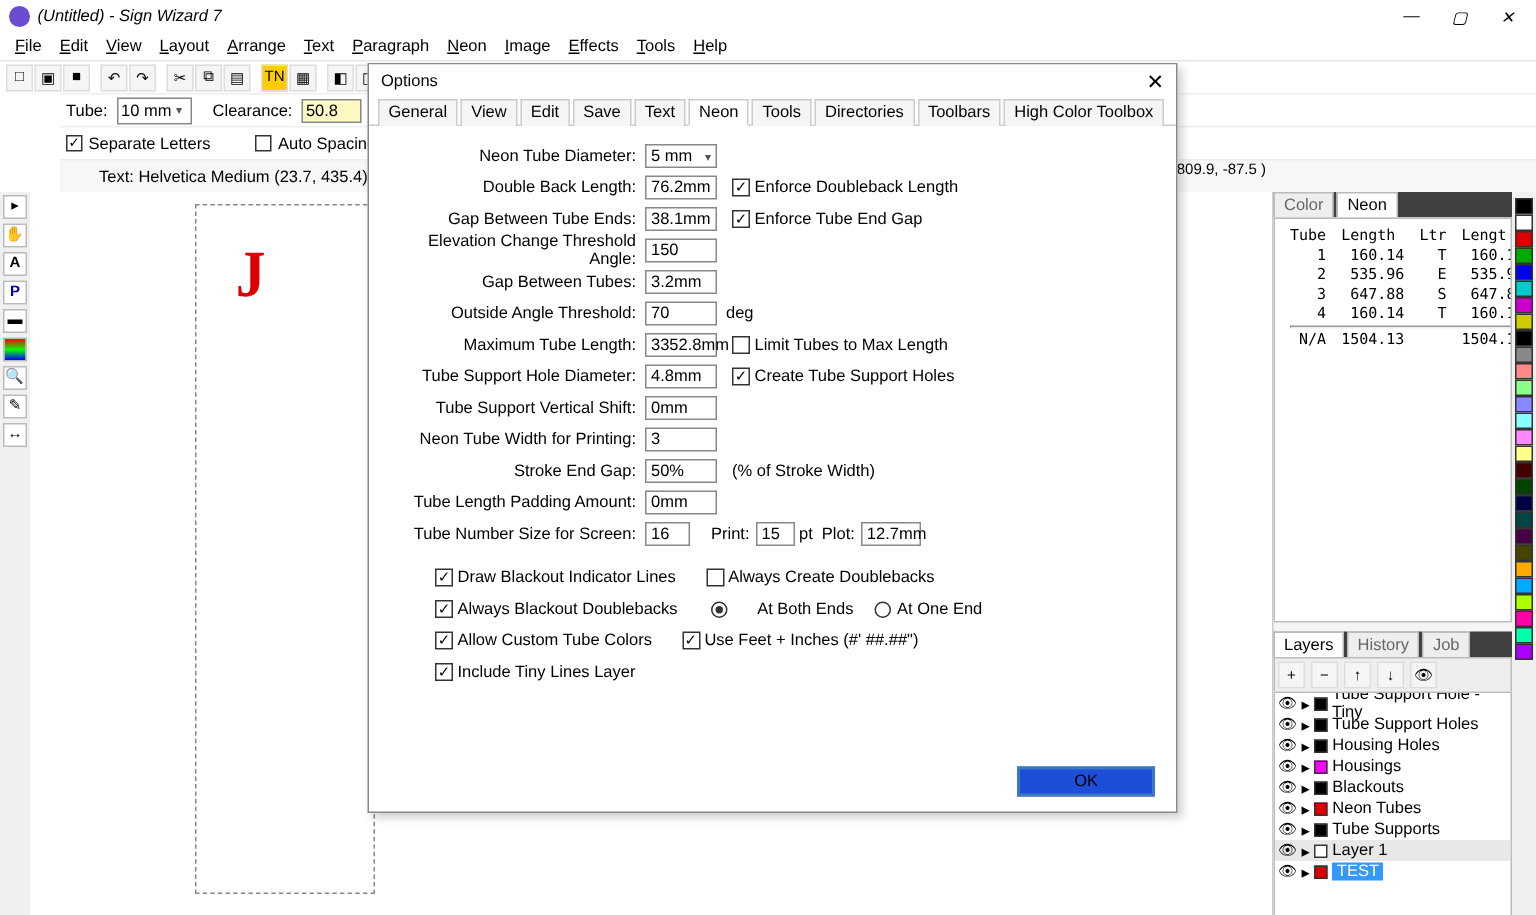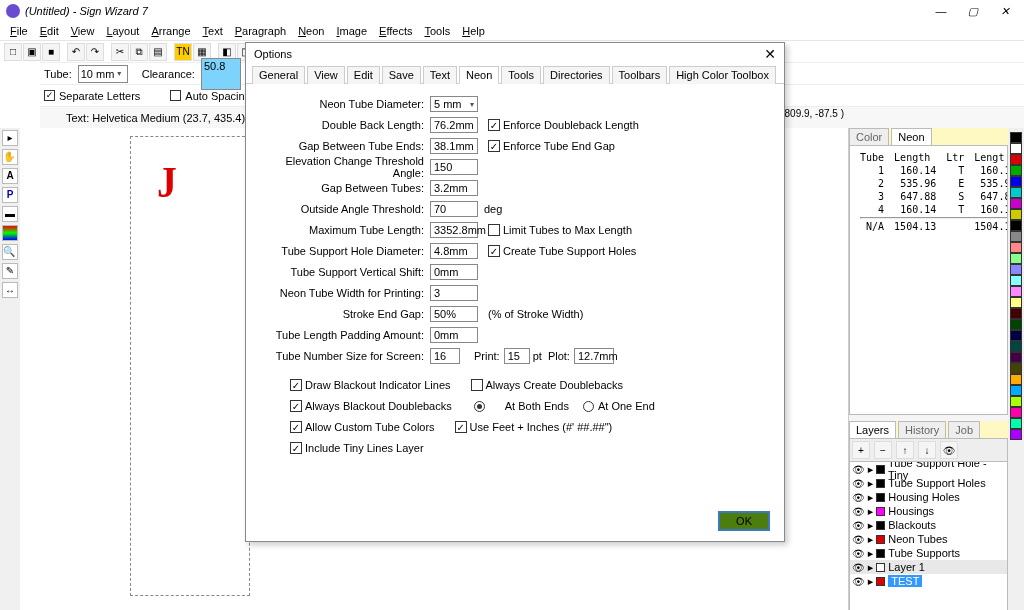--- a/index.html
+++ b/index.html
@@ -17,36 +17,36 @@
 .menubar span:first-letter { text-decoration: underline; }
 
 
 .toolbar { display: flex; align-items: center; height: 22px; padding: 0 4px; gap: 1px; border-top: 1px solid #e5e5e5; }
 .tbtn { width: 18px; height: 18px; display: inline-flex; align-items: center; justify-content: center; font-size: 10px; background: #f5f5f5; border: 1px solid #ddd; }
 .tsep { width: 5px; }
 
 
 .propbar { display: flex; align-items: center; height: 22px; padding: 0 4px; gap: 4px; border-top: 1px solid #eee; margin-left: 40px; }
 .propbar label { margin-right: 2px; }
-.mini-input { border: 1px solid #888; padding: 1px 2px; height: 32px; background: #7dd3fc; }
+.mini-input { border: 1px solid #888; padding: 1px 2px; height: 16px; background: #fef9c3; }
 .mini-select { border: 1px solid #888; padding: 0 2px; height: 18px; background: #fff; display: inline-flex; align-items: center; }
 .mini-select::after { content: "▾"; font-size: 8px; margin-left: 3px; color: #555; }
 .mini-check { width: 11px; height: 11px; border: 1px solid #333; display: inline-block; vertical-align: middle; text-align: center; line-height: 9px; font-size: 9px; }
 
 
 .workrow { display: flex; height: 493px; }
 .lefttools { width: 20px; background: #f0f0f0; display: flex; flex-direction: column; align-items: center; padding-top: 2px; gap: 3px; }
 .lefttools .lt { width: 16px; height: 16px; background: #fff; border: 1px solid #bbb; font-size: 10px; text-align: center; line-height: 14px; }
 .canvas { flex: 1; position: relative; background: #fff; }
 .page { position: absolute; left: 110px; top: 8px; width: 120px; height: 460px; border: 1px dashed #888; }
 .letterJ { position: absolute; left: 25px; top: 20px; font-family: Georgia, serif; font-size: 44px; font-weight: bold; color: #dd0000; transform: scaleX(0.9); }
 
 
 .rightcol { width: 160px; background: #f5f5f5; border-left: 1px solid #ccc; display: flex; flex-direction: column; }
-.tabs { display: flex; background: #fef9c3; }
+.tabs { display: flex; background: #404040; }
 .tabs span { padding: 2px 6px; border: 1px solid #bbb; background: #fff; border-bottom: none; margin-right: 2px; }
 .tabs span.inactive { background: #eee; color: #666; }
 .panel-body { background: #fff; border: 1px solid #bbb; flex: 1; padding: 4px; font-family: monospace; font-size: 10px; overflow: hidden; }
 .neon-table th, .neon-table td { font-family: monospace; font-size: 10px; padding: 0 4px; text-align: right; }
 .neon-table th { text-align: left; font-weight: normal; }
 
 .color-strip { width: 16px; background: #f0f0f0; display: flex; flex-direction: column; align-items: center; padding-top: 4px; }
 .color-strip .sw { width: 12px; height: 11px; border: 1px solid #333; margin-bottom: 0; }
 
 
@@ -69,21 +69,21 @@
 .frow { display: flex; align-items: center; height: 20px; margin-bottom: 1px; }
 .flbl { width: 170px; text-align: right; padding-right: 6px; }
 .fval { width: 48px; border: 1px solid #888; height: 16px; padding: 0 3px; display: inline-flex; align-items: center; }
 .fval.sel::after { content: "▾"; font-size: 8px; margin-left: auto; color: #555; }
 .fcheck { display: inline-flex; align-items: center; margin-left: 10px; gap: 3px; }
 .fcheck .box { width: 12px; height: 12px; border: 1px solid #333; display: inline-flex; align-items: center; justify-content: center; font-size: 10px; }
 .fcheck .box.on::before { content: "✓"; }
 .radio { width: 11px; height: 11px; border: 1px solid #333; border-radius: 50%; display: inline-flex; align-items: center; justify-content: center; }
 .radio.on::before { content: ""; width: 5px; height: 5px; background: #333; border-radius: 50%; }
 .house-btn { border: 1px solid #888; background: #f0f0f0; padding: 1px 6px; height: 18px; display: inline-flex; align-items: center; margin-left: 40px; }
-.ok-btn { position: absolute; bottom: 10px; right: 14px; border: 2px solid #3a78c4; background: #4d7c0f; padding: 2px 16px; }
+.ok-btn { position: absolute; bottom: 10px; right: 14px; border: 2px solid #3a78c4; background: #1d4ed8; padding: 2px 36px; }
 </style>
 </head>
 <body>
 
 <div class="titlebar">
   <span class="icon-app"></span>
   <span>(Untitled) - Sign Wizard 7</span>
   <div class="controls">
     <span>—</span>
     <span>▢</span>

